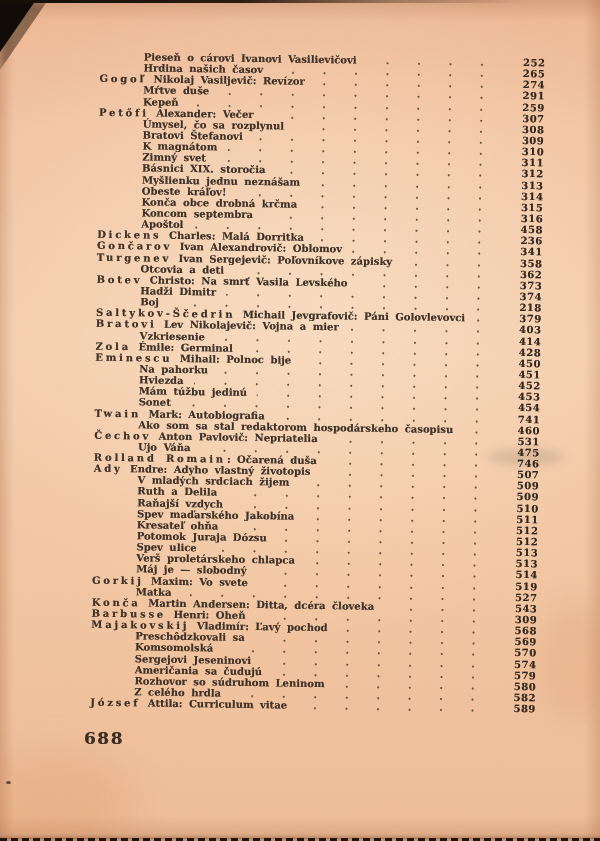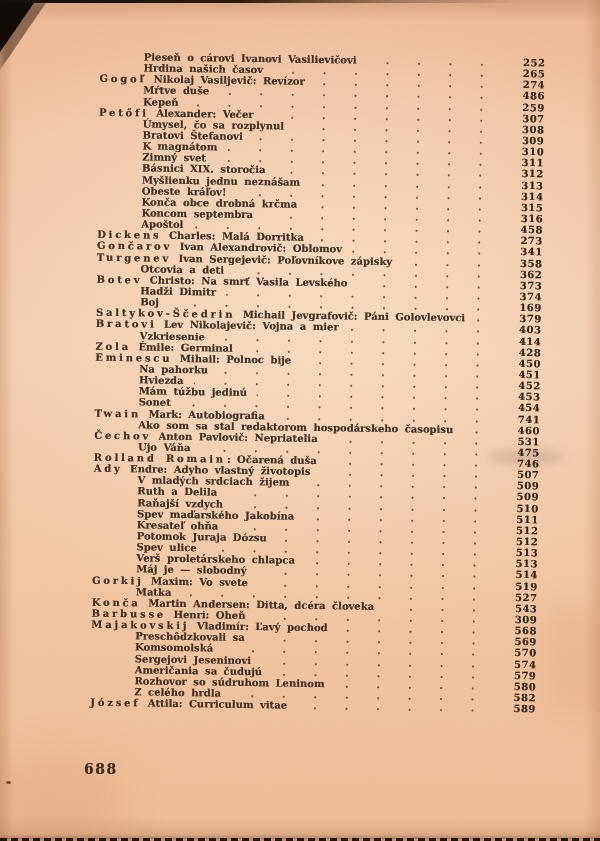--- a/index.html
+++ b/index.html
@@ -28,21 +28,21 @@
   .row .entry{flex:0 0 auto; padding-left:4px;}
   .row.indent .entry{padding-left:48px;}
   .author{letter-spacing:2.8px; margin-right:1px;}
   .leader{
     flex:1 1 auto; overflow:hidden; white-space:nowrap; direction:rtl;
     margin:0 9px 0 10px; color:#564433; letter-spacing:28px;
     font-size:10px; opacity:0.85;
   }
   .num{flex:0 0 27px; text-align:center; color:#33281e; letter-spacing:0.5px;}
   .folio{
-    position:absolute; left:84px; top:761px; font-size:14px; font-weight:bold;
+    position:absolute; left:84px; top:728px; font-size:17px; font-weight:bold;
     color:#3a2e24; letter-spacing:1.5px;
     text-shadow:0 0 0.5px rgba(70,45,30,0.6);
   }
   .wedge-soft{
     position:absolute; left:0; top:0; width:52px; height:74px;
     background:rgba(62,38,20,0.55);
     clip-path:polygon(0 0, 48px 0, 0 70px); filter:blur(4px);
   }
   .wedge{
     position:absolute; left:0; top:0; width:40px; height:56px;
@@ -89,21 +89,21 @@
       <span class="num">265</span>
     </div>
     <div class="row">
       <span class="entry"><span class="author">Gogoľ</span> Nikolaj Vasiljevič: Revízor</span>
       <span class="leader">................</span>
       <span class="num">274</span>
     </div>
     <div class="row indent">
       <span class="entry">Mŕtve duše</span>
       <span class="leader">................</span>
-      <span class="num">486</span>
+      <span class="num">291</span>
     </div>
     <div class="row indent">
       <span class="entry">Kepeň</span>
       <span class="leader">................</span>
       <span class="num">259</span>
     </div>
     <div class="row">
       <span class="entry"><span class="author">Petőfi</span> Alexander: Večer</span>
       <span class="leader">................</span>
       <span class="num">307</span>
@@ -154,21 +154,21 @@
       <span class="num">316</span>
     </div>
     <div class="row indent">
       <span class="entry">Apoštol</span>
       <span class="leader">................</span>
       <span class="num">458</span>
     </div>
     <div class="row">
       <span class="entry"><span class="author">Dickens</span> Charles: Malá Dorritka</span>
       <span class="leader">................</span>
-      <span class="num">273</span>
+      <span class="num">236</span>
     </div>
     <div class="row">
       <span class="entry"><span class="author">Gončarov</span> Ivan Alexandrovič: Oblomov</span>
       <span class="leader">................</span>
       <span class="num">341</span>
     </div>
     <div class="row">
       <span class="entry"><span class="author">Turgenev</span> Ivan Sergejevič: Poľovníkove zápisky</span>
       <span class="leader">................</span>
       <span class="num">358</span>
@@ -184,21 +184,21 @@
       <span class="num">373</span>
     </div>
     <div class="row indent">
       <span class="entry">Hadži Dimitr</span>
       <span class="leader">................</span>
       <span class="num">374</span>
     </div>
     <div class="row indent">
       <span class="entry">Boj</span>
       <span class="leader">................</span>
-      <span class="num">169</span>
+      <span class="num">218</span>
     </div>
     <div class="row">
       <span class="entry"><span class="author">Saltykov-Ščedrin</span> Michail Jevgrafovič: Páni Golovlevovci</span>
       <span class="leader">................</span>
       <span class="num">379</span>
     </div>
     <div class="row">
       <span class="entry"><span class="author">Bratovi</span> Lev Nikolajevič: Vojna a mier</span>
       <span class="leader">................</span>
       <span class="num">403</span>

